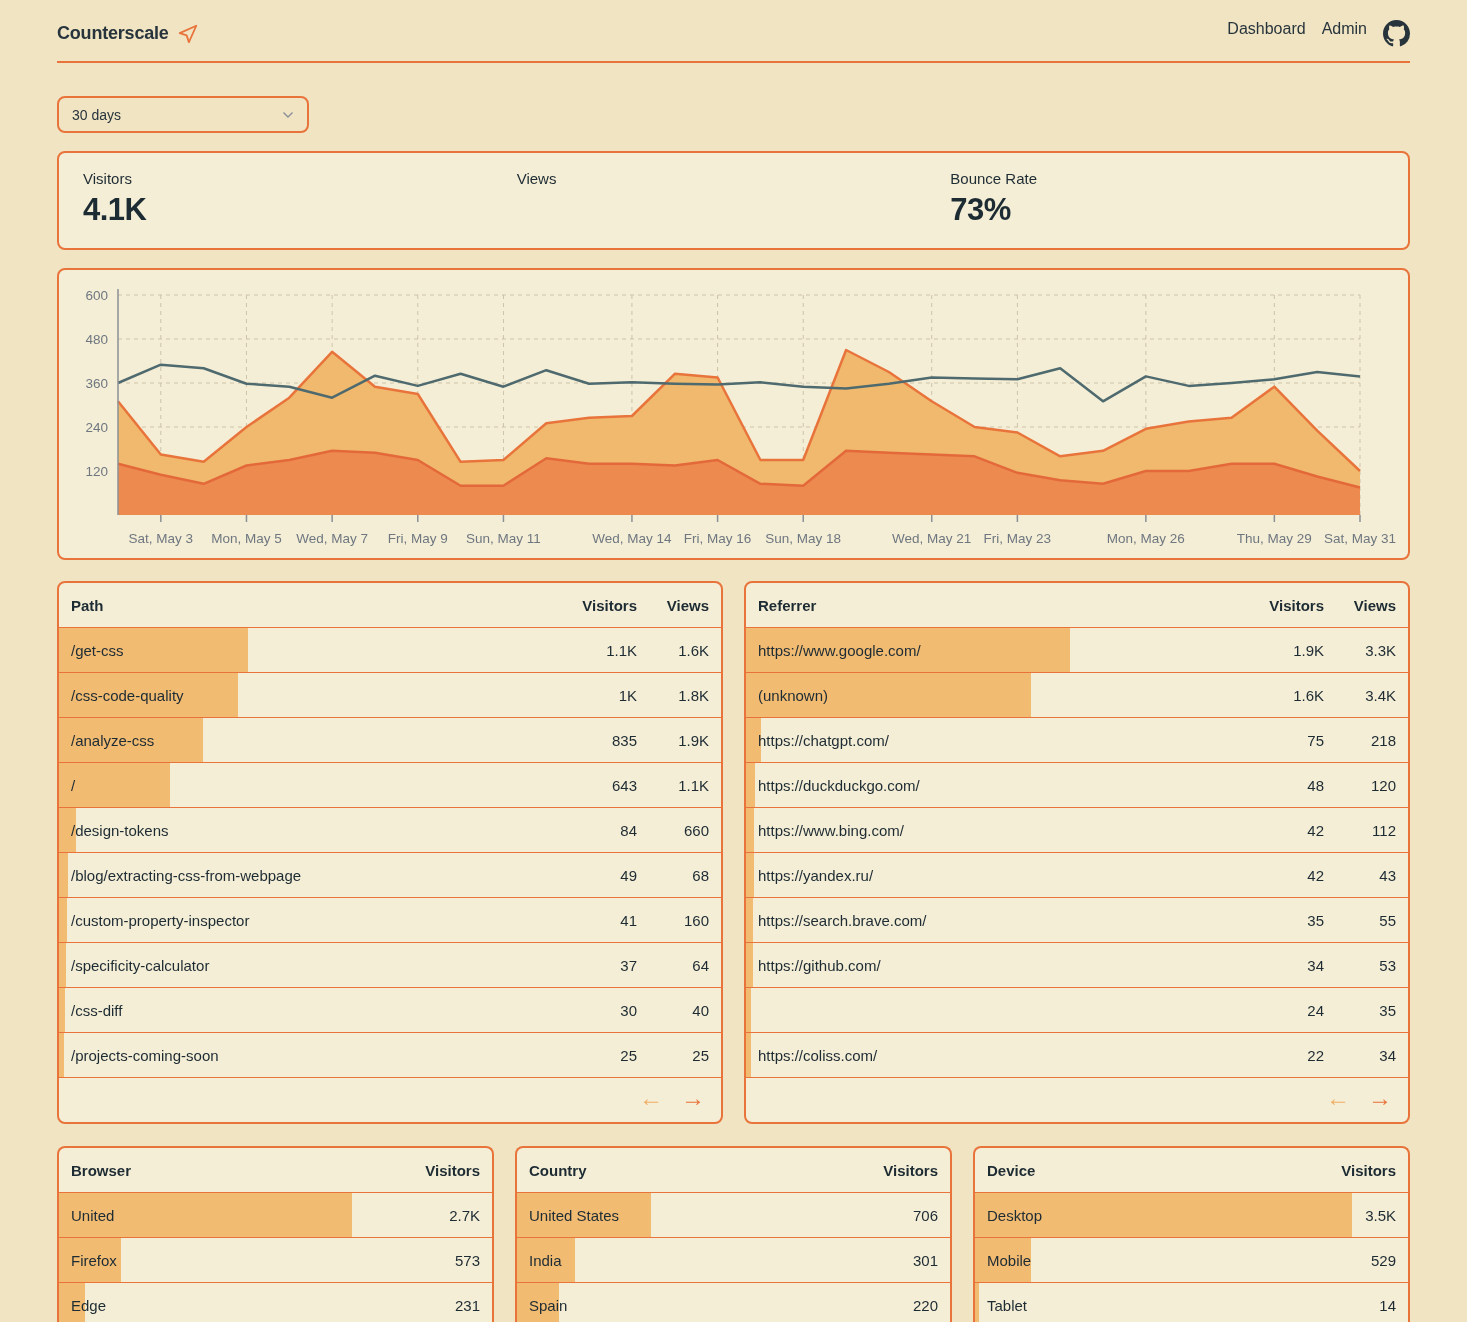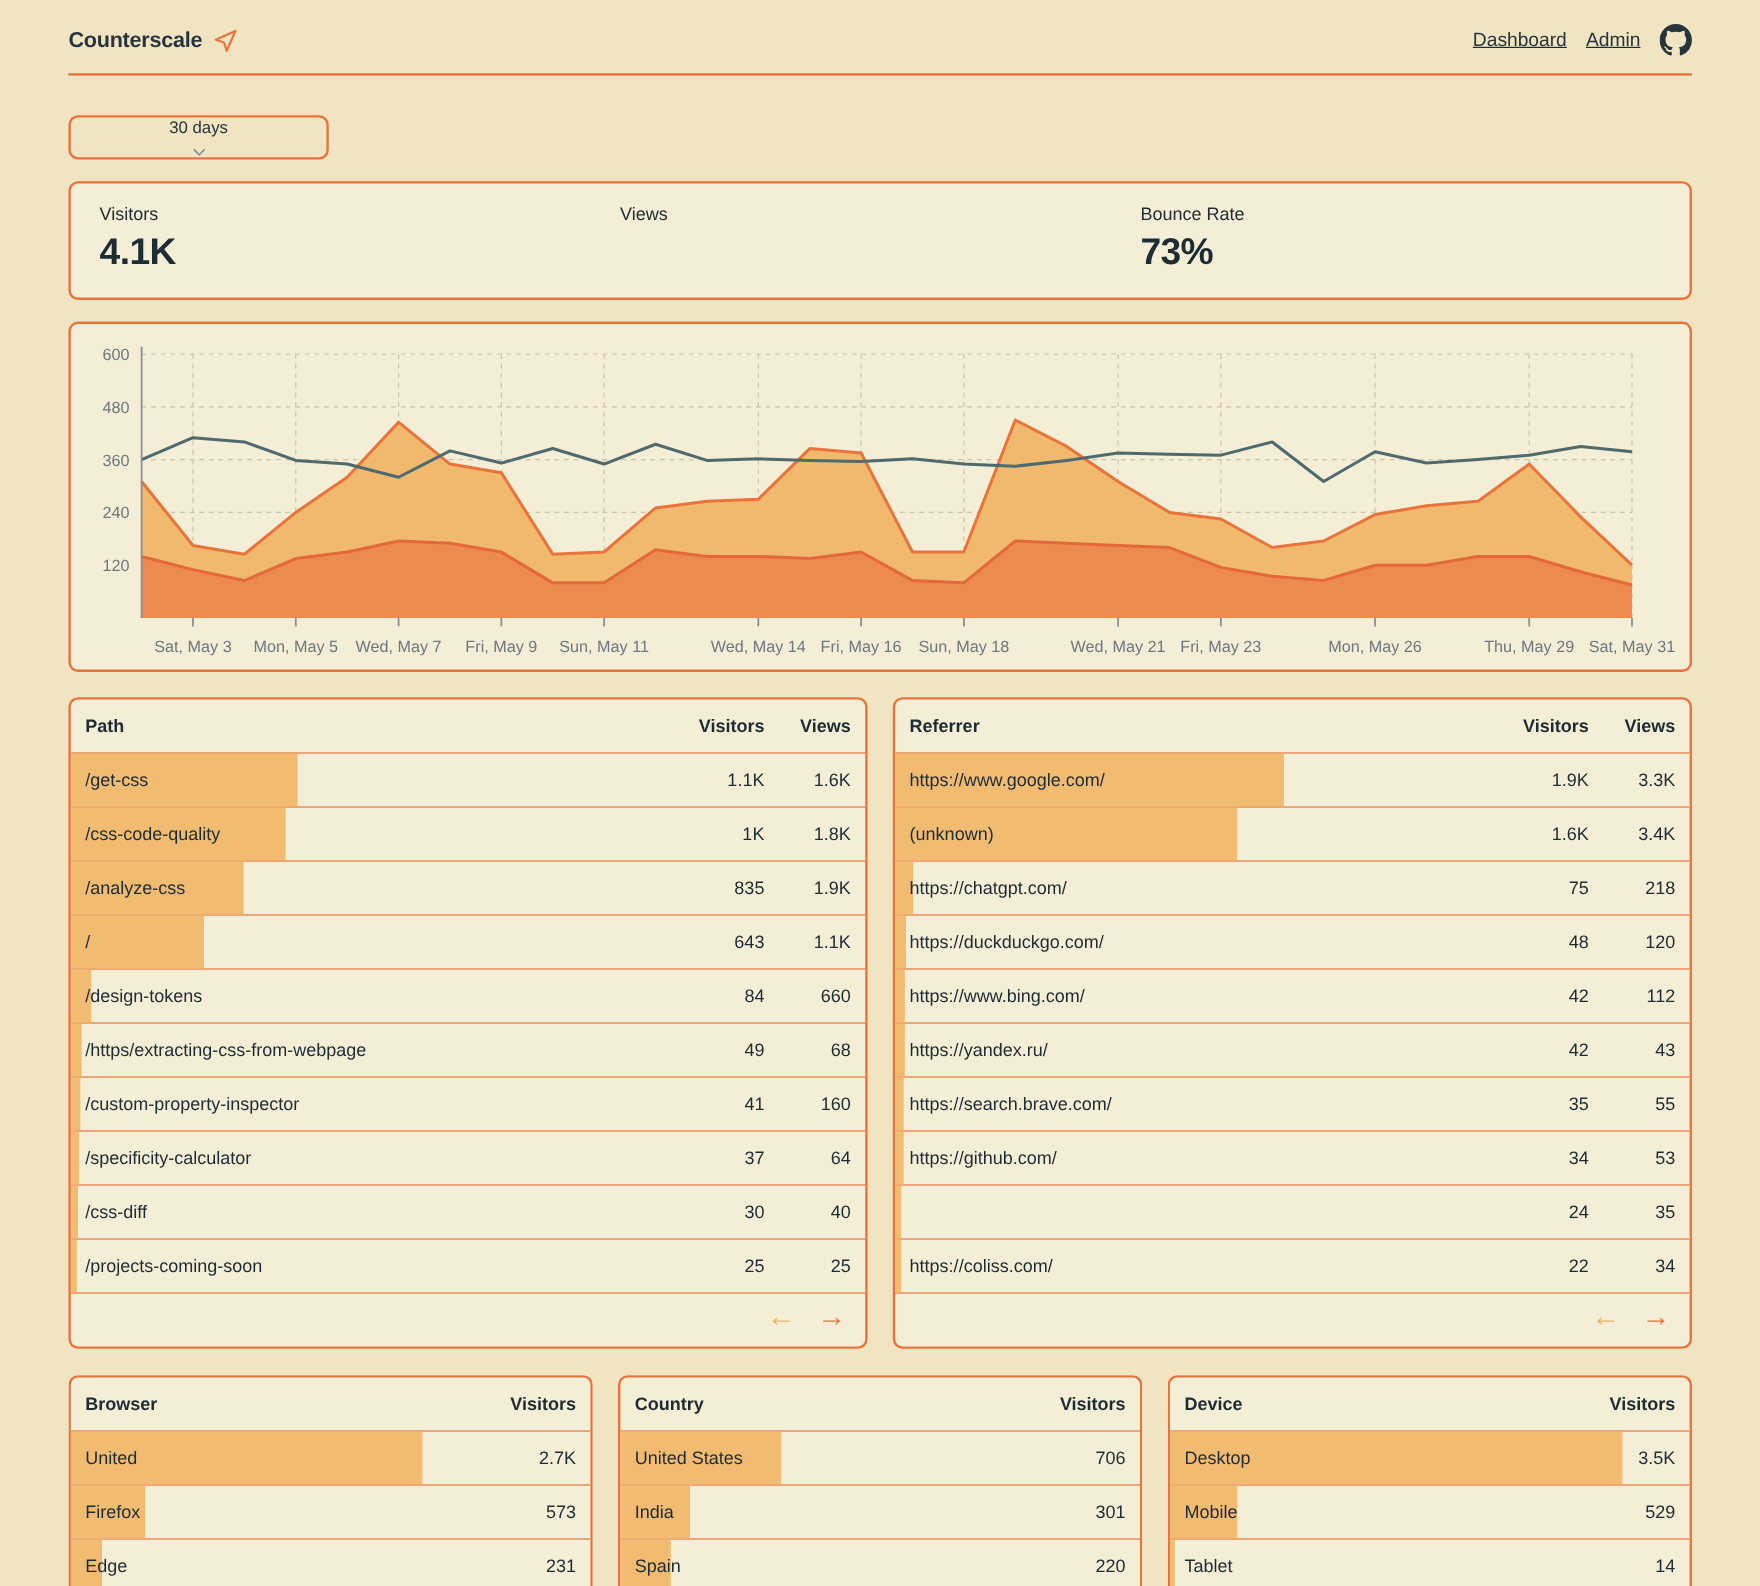--- a/index.html
+++ b/index.html
@@ -11,33 +11,33 @@
   }
   .page { padding: 0 57px; }
 
   
   header {
     display: flex; justify-content: space-between; align-items: center;
     padding: 20px 0 14px; border-bottom: 2px solid #e8743c;
   }
   .logo { display: flex; align-items: center; gap: 8px; cursor: pointer; }
   .logo-text { font-size: 18px; font-weight: 700; color: #28343c; letter-spacing: -0.2px; }
-  .nav { display: flex; align-items: center; gap: 16px; text-decoration: underline; }
+  .nav { display: flex; align-items: flex-start; gap: 16px; }
   .nav a { font-size: 16px; color: #28343c; text-decoration: none; cursor: pointer; }
   .gh { display: inline-flex; cursor: pointer; }
 
   
   .filters { margin-top: 33px; display: flex; gap: 20px; }
   .select {
     display: flex; align-items: center; justify-content: space-between;
     border: 2px solid #e8743c; border-radius: 8px; height: 37px;
     padding: 0 13px; font-size: 14px; color: #28343c; cursor: pointer;
   }
   .select.site { width: 261px; }
-  .select.range { width: 217px; flex-direction: column; }
+  .select.range { width: 252px; }
 
   
   .card { background: #f5eed6; border: 2px solid #e8743c; border-radius: 8px; }
 
   .stats { margin-top: 18px; display: grid; grid-template-columns: 1fr 1fr 1fr; padding: 17px 24px 20px; }
   .stat-label { font-size: 15px; font-weight: 500; color: #1d2b33; }
   .stat-value { margin-top: 5px; font-size: 31px; font-weight: 600; letter-spacing: -0.5px; }
 
   .chart-card { margin-top: 18px; padding: 10px 10px 6px; }
   .chart-card svg { display: block; overflow: visible; }
@@ -204,21 +204,21 @@
             <span class="c-num views">1.1K</span>
           </div>
           <div class="t-row">
             <span class="bar" style="width: 2.6%;"></span>
             <span class="c-label">/design-tokens</span>
             <span class="c-num">84</span>
             <span class="c-num views">660</span>
           </div>
           <div class="t-row">
             <span class="bar" style="width: 1.4%;"></span>
-            <span class="c-label">/https/extracting-css-from-webpage</span>
+            <span class="c-label">/blog/extracting-css-from-webpage</span>
             <span class="c-num">49</span>
             <span class="c-num views">68</span>
           </div>
           <div class="t-row">
             <span class="bar" style="width: 1.2%;"></span>
             <span class="c-label">/custom-property-inspector</span>
             <span class="c-num">41</span>
             <span class="c-num views">160</span>
           </div>
           <div class="t-row">

